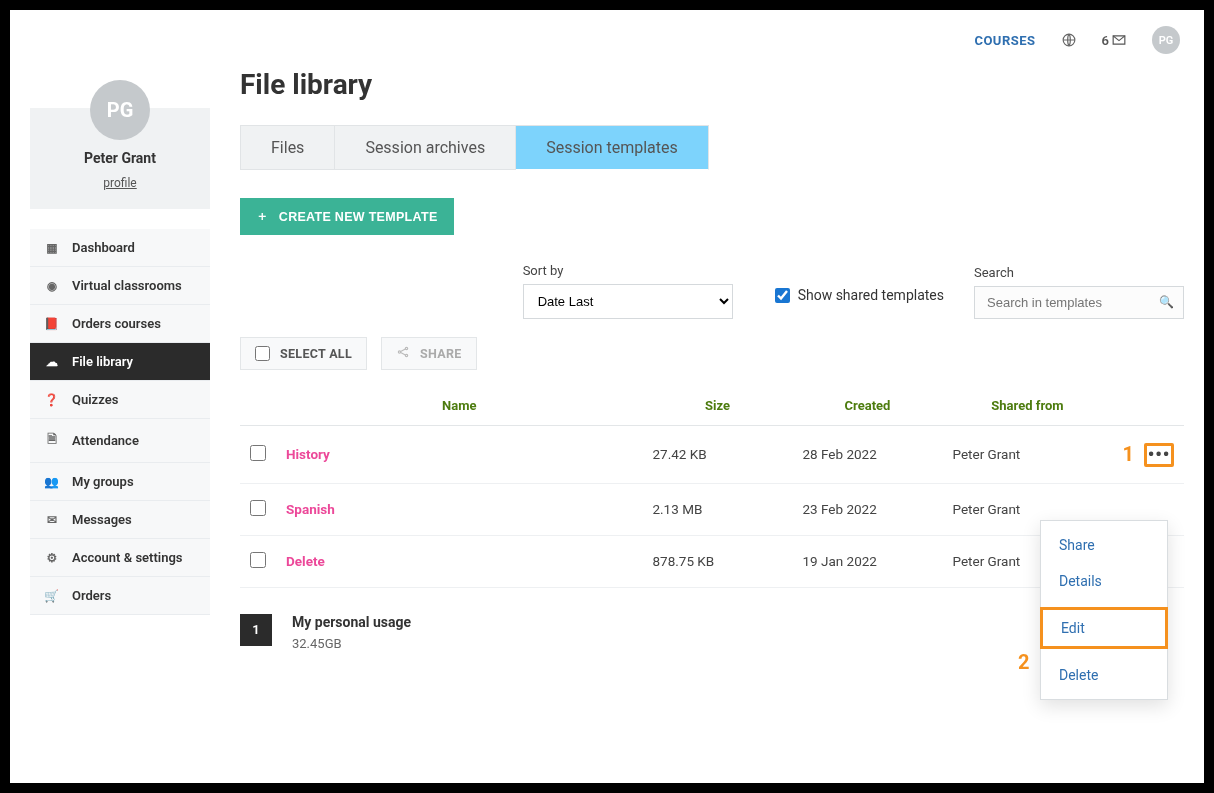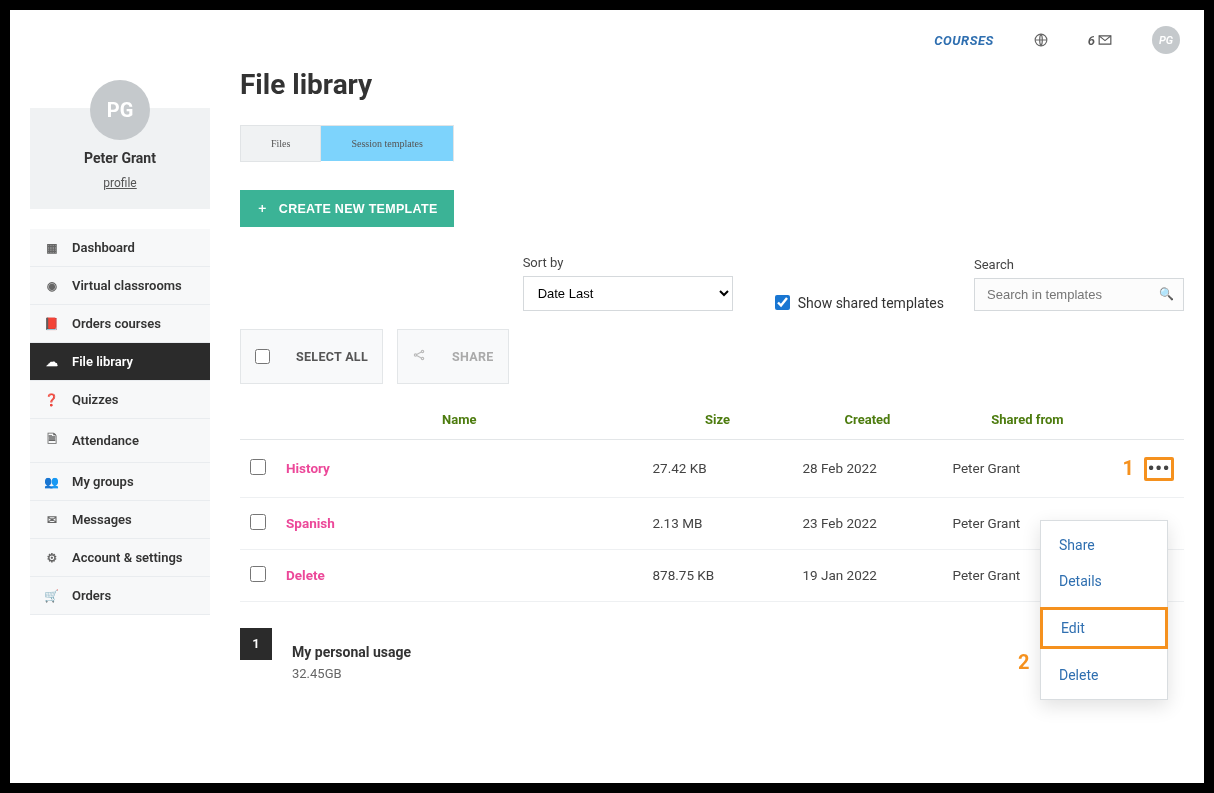--- a/index.html
+++ b/index.html
@@ -19,25 +19,24 @@
   .inner {
     padding: 10px 20px 20px 20px;
     height: 100%;
     position: relative;
   }
   
   .topbar {
     display: flex;
     justify-content: flex-end;
     align-items: center;
-    gap: 40px;
+    gap: 26px;
     padding: 6px 4px 14px 0;
     font-size: 13px;
     color: #555;
-    font-style: italic;
   }
   .topbar .courses-link {
     color: #2f6fb0;
     font-weight: 700;
     letter-spacing: .5px;
     cursor: pointer;
   }
   .topbar .globe-icon, .topbar .mail-wrap { cursor: pointer; display:flex; align-items:center; }
   .topbar .mail-wrap { gap: 3px; font-weight:600; color:#555;}
   .avatar-sm {
@@ -79,24 +78,23 @@
   .nav-item.active { background:#2b2b2b; color:#fff; }
   .nav-item.active .nav-icon { color:#fff; }
   .nav-icon { width:16px; text-align:center; color:#666; font-size:12px; }
 
   
   .main { flex:1; }
   .page-title { font-size: 28px; font-weight:700; color:#333; margin: 0 0 24px 0; }
   .tabs { display:flex; }
   .tab {
     padding: 12px 30px;
-    font-size: 10px; color:#555;
+    font-size: 16px; color:#555;
     background:#f0f2f3; border:1px solid #e1e4e6;
     cursor:pointer;
-    font-family:Liberation Serif, serif;
   }
   .tab + .tab { border-left:none; }
   .tab.active { background:#7dd3fc; border-bottom-color:#fff; }
   .create-btn {
     margin-top: 28px;
     display:inline-flex; align-items:center; gap:10px;
     background:#3bb396; color:#fff; font-weight:700; font-size:12.5px;
     letter-spacing:.3px;
     padding: 10px 16px; border:none; cursor:pointer;
   }
@@ -104,33 +102,33 @@
   .controls-row {
     display:flex; align-items:flex-end; gap:30px;
     margin-top: 28px;
   }
   .controls-row .spacer { flex:1; }
   .ctrl-label { font-size:13px; color:#444; margin-bottom:6px; display:block; }
   .sort-select {
     width: 210px; padding: 8px 10px; font-size:13px;
     border:1px solid #d5d9dc; background:#fff; cursor:pointer;
   }
-  .checkbox-row { display:flex; align-items:flex-start; gap:8px; font-size:14px; color:#333; margin-bottom:0;padding-left:12px;}
+  .checkbox-row { display:flex; align-items:flex-end; gap:8px; font-size:14px; color:#333; margin-bottom:16px;padding-left:12px;}
   .checkbox-row input { accent-color:#1976d2; width:15px; height:15px; cursor:pointer;}
   .search-wrap { position:relative; }
   .search-input {
     width: 210px; padding:8px 30px 8px 12px;
     border:1px solid #d5d9dc; font-size:13px; background:#fcfcfc;
   }
   .search-wrap .s-icon { position:absolute; right:10px; top:9px; color:#aaa; font-size:12px;}
 
   .bulk-row { display:flex; gap:14px; margin-top:18px; }
   .bulk-btn {
-    display:inline-flex; align-items:center; gap:26px;
-    padding: 18px 14px; border:1px solid #e3e6e8; background:#f8f9fa;
+    display:inline-flex; align-items:center; gap:10px;
+    padding: 7px 14px; border:1px solid #e3e6e8; background:#f8f9fa;
     font-size:12.5px; font-weight:700; color:#555; letter-spacing:.3px;
     cursor:pointer;
   }
   .bulk-btn.muted { color:#aaa; }
   .bulk-btn input[type=checkbox]{ width:15px; height:15px; cursor:pointer;}
 
   
   .tbl { width:100%; border-collapse:collapse; margin-top:16px; }
   .tbl th {
     text-align:center; font-size:13px; font-weight:700; color:#4d7c0f;
@@ -165,21 +163,21 @@
   }
   .menu-item.edit-hl { border:3px solid #f5911e; margin:8px -1px; }
 
   
   .usage-row { display:flex; align-items:flex-start; gap:20px; margin-top:26px;}
   .page-badge {
     width:32px; height:32px; background:#2b2b2b; color:#fff;
     display:flex; align-items:center; justify-content:center;
     font-size:13px; font-weight:600;
   }
-  .usage-title { font-size:14px; font-weight:700; color:#333; margin-bottom:6px;margin-top:16px;}
+  .usage-title { font-size:14px; font-weight:700; color:#333; margin-bottom:6px;}
   .usage-val { font-size:13px; color:#666; }
 
   
   .callout-2 {
     position:absolute; font-size:20px; font-weight:700; color:#f5911e;
   }
 
   
   svg.ic { width:14px; height:14px; }
 </style>
@@ -257,20 +255,21 @@
             <span>Orders</span>
           </div>
         </div>
       </div>
 
       <div class="main">
         <h1 class="page-title">File library</h1>
 
         <div class="tabs">
           <div class="tab">Files</div>
+          <div class="tab">Session archives</div>
           <div class="tab active">Session templates</div>
         </div>
 
         <button class="create-btn">
           <span>＋</span>
           <span>CREATE NEW TEMPLATE</span>
         </button>
 
         <div class="controls-row">
           <div class="spacer"></div>

